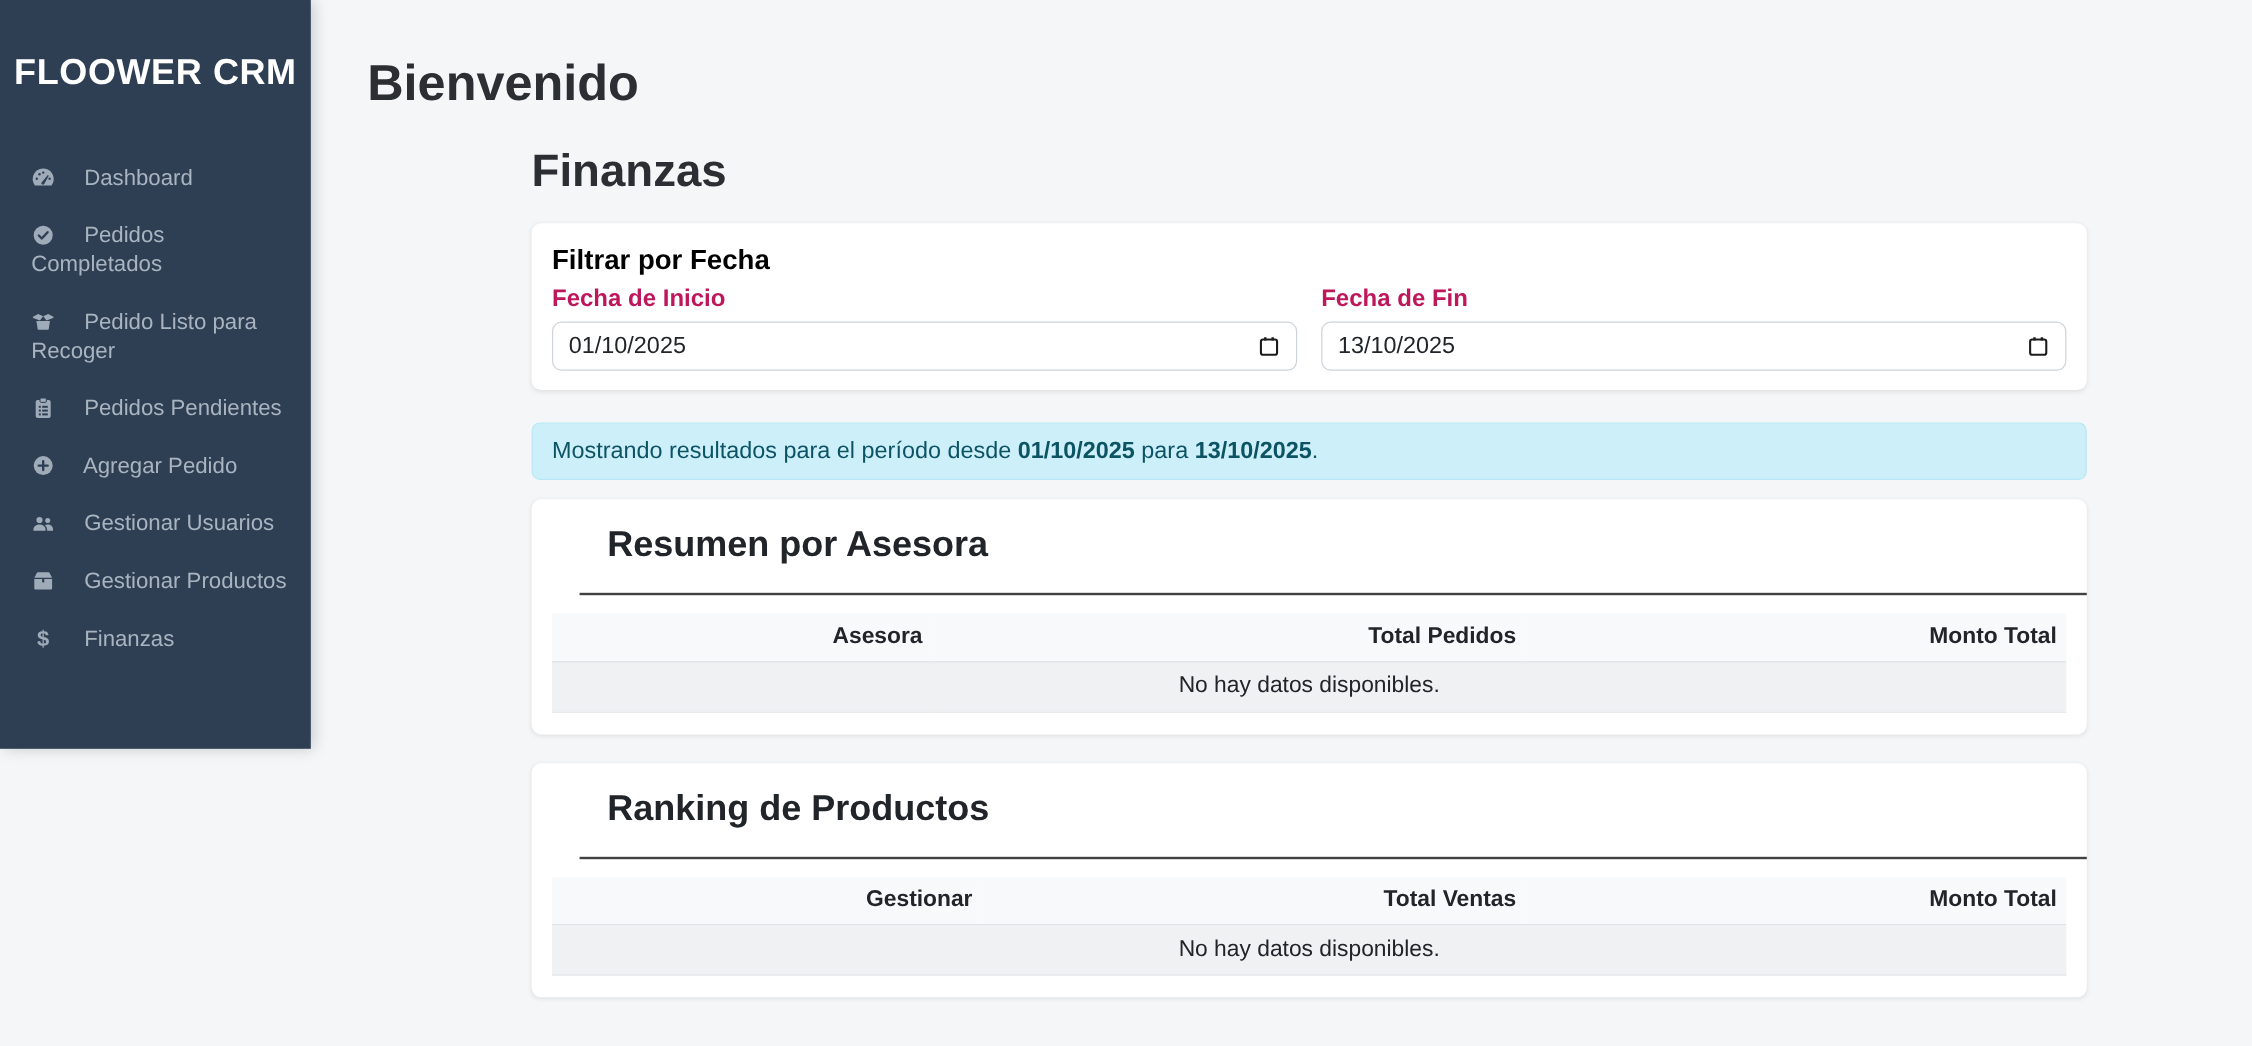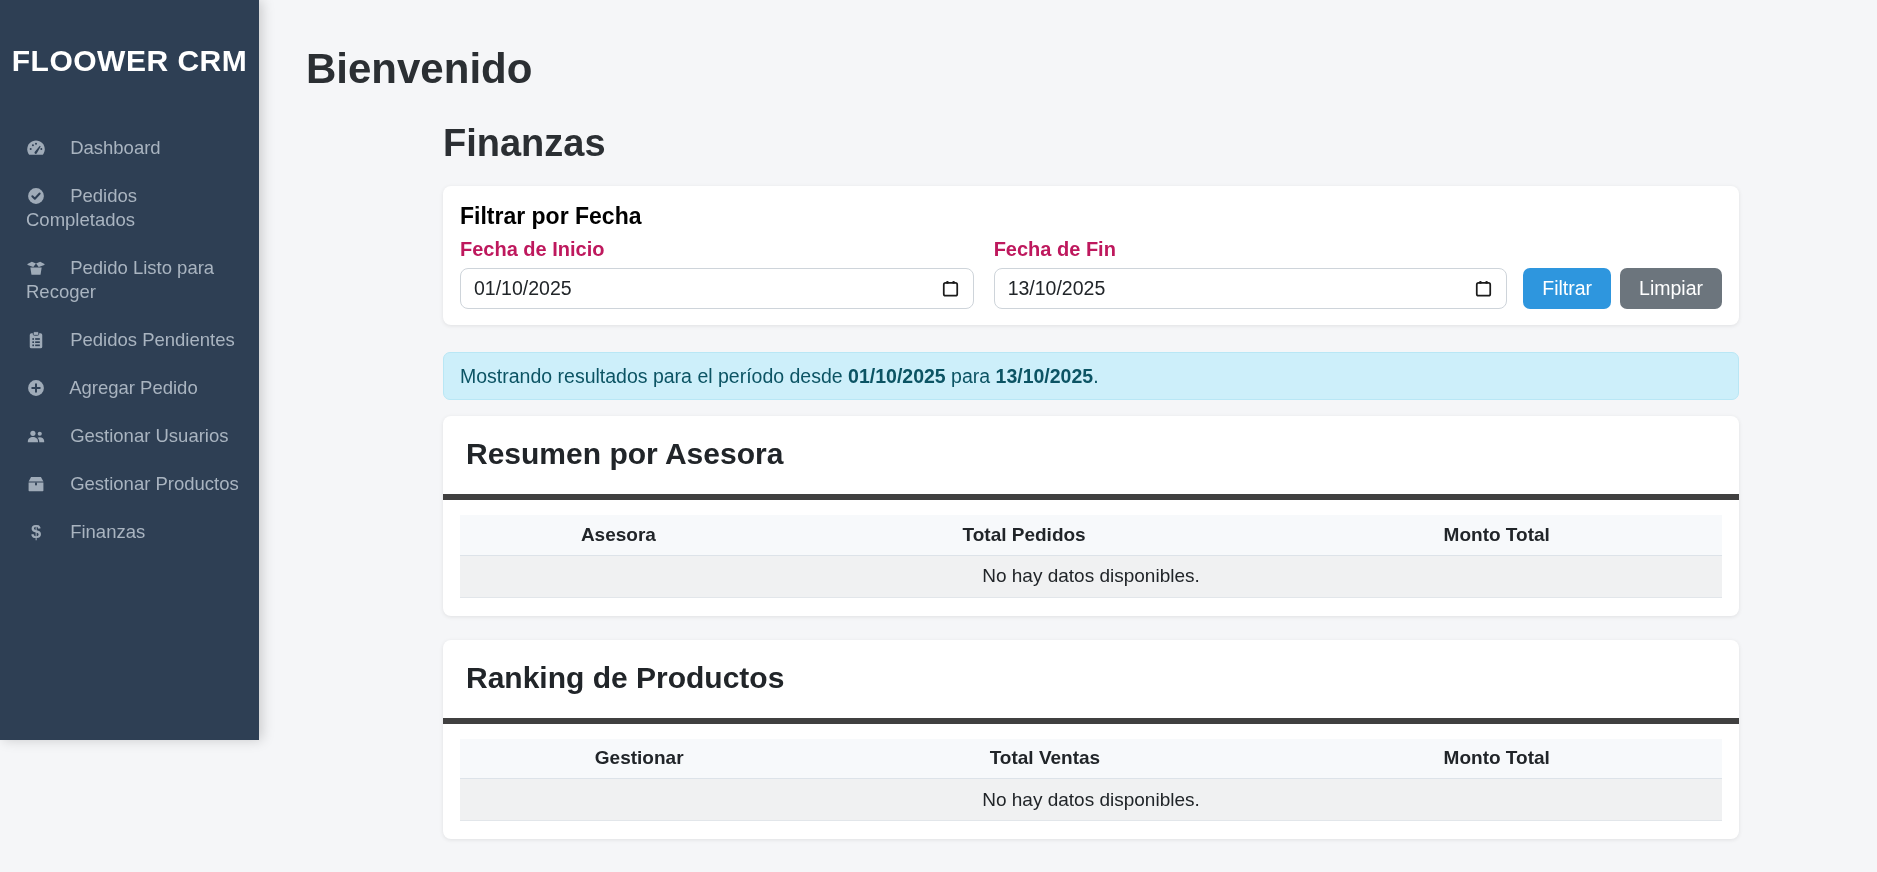--- a/index.html
+++ b/index.html
@@ -9,21 +9,21 @@
     background: #f5f6f8;
     color: #212529;
     display: flex;
     overflow: hidden;
   }
 
   
   .sidebar {
     width: 259px;
     min-width: 259px;
-    height: 740px;
+    height: 624px;
     background: #2e3f54;
     box-shadow: 3px 0 12px rgba(0,0,0,0.18);
     position: relative;
     z-index: 5;
   }
   .app-title {
     padding-top: 44px;
     text-align: center;
     color: #ffffff;
     font-size: 30px;
@@ -135,28 +135,29 @@
     color: #0c5464;
     line-height: 24px;
   }
   .alert b { font-weight: 700; }
 
   
   .table-card { margin-top: 16px; }
   .table-card + .table-card { margin-top: 24px; }
   .card-header {
     padding: 21px 17px 23px 23px;
-    border-bottom: 6px solid #404040;
+    border-bottom: 2px solid #404040;
+    margin-left: 40px;
   }
   .card-title { font-size: 30px; font-weight: 600; color: #212529; }
   .card-body { padding: 15px 17px 18px 17px; }
   table { width: 100%; border-collapse: collapse; font-size: 19px; }
   thead tr { background: #f7f9fb; }
   th {
-    text-align: center;
+    text-align: right;
     font-weight: 600;
     color: #212529;
     padding: 8px 8px;
     height: 40px;
     border-bottom: 1px solid #dde3e9;
   }
   .empty-row td {
     background: #f0f1f2;
     text-align: center;
     height: 42px;
@@ -276,24 +277,20 @@
           <label class="field-label">Fecha de Fin</label>
           <div class="date-input">
             <input type="text" value="13/10/2025" style="">
             <svg class="cal-icon" viewBox="0 0 24 24">
               <rect x="3.5" y="5" width="17" height="16" rx="2.2" fill="none" stroke="#1c1c1c" stroke-width="2.2"></rect>
               <rect x="6.8" y="2.6" width="2.6" height="3.4" fill="#1c1c1c"></rect>
               <rect x="14.6" y="2.6" width="2.6" height="3.4" fill="#1c1c1c"></rect>
             </svg>
           </div>
         </div>
-        <div class="filter-buttons">
-          <button class="btn btn-primary">Filtrar</button>
-          <button class="btn btn-secondary">Limpiar</button>
-        </div>
       </div>
     </div>
 
     <div class="alert">
       <span>Mostrando resultados para el período desde </span><b>01/10/2025</b><span> para </span><b>13/10/2025</b><span>.</span>
     </div>
 
     <div class="card table-card">
       <div class="card-header">
         <div class="card-title">Resumen por Asesora</div>

